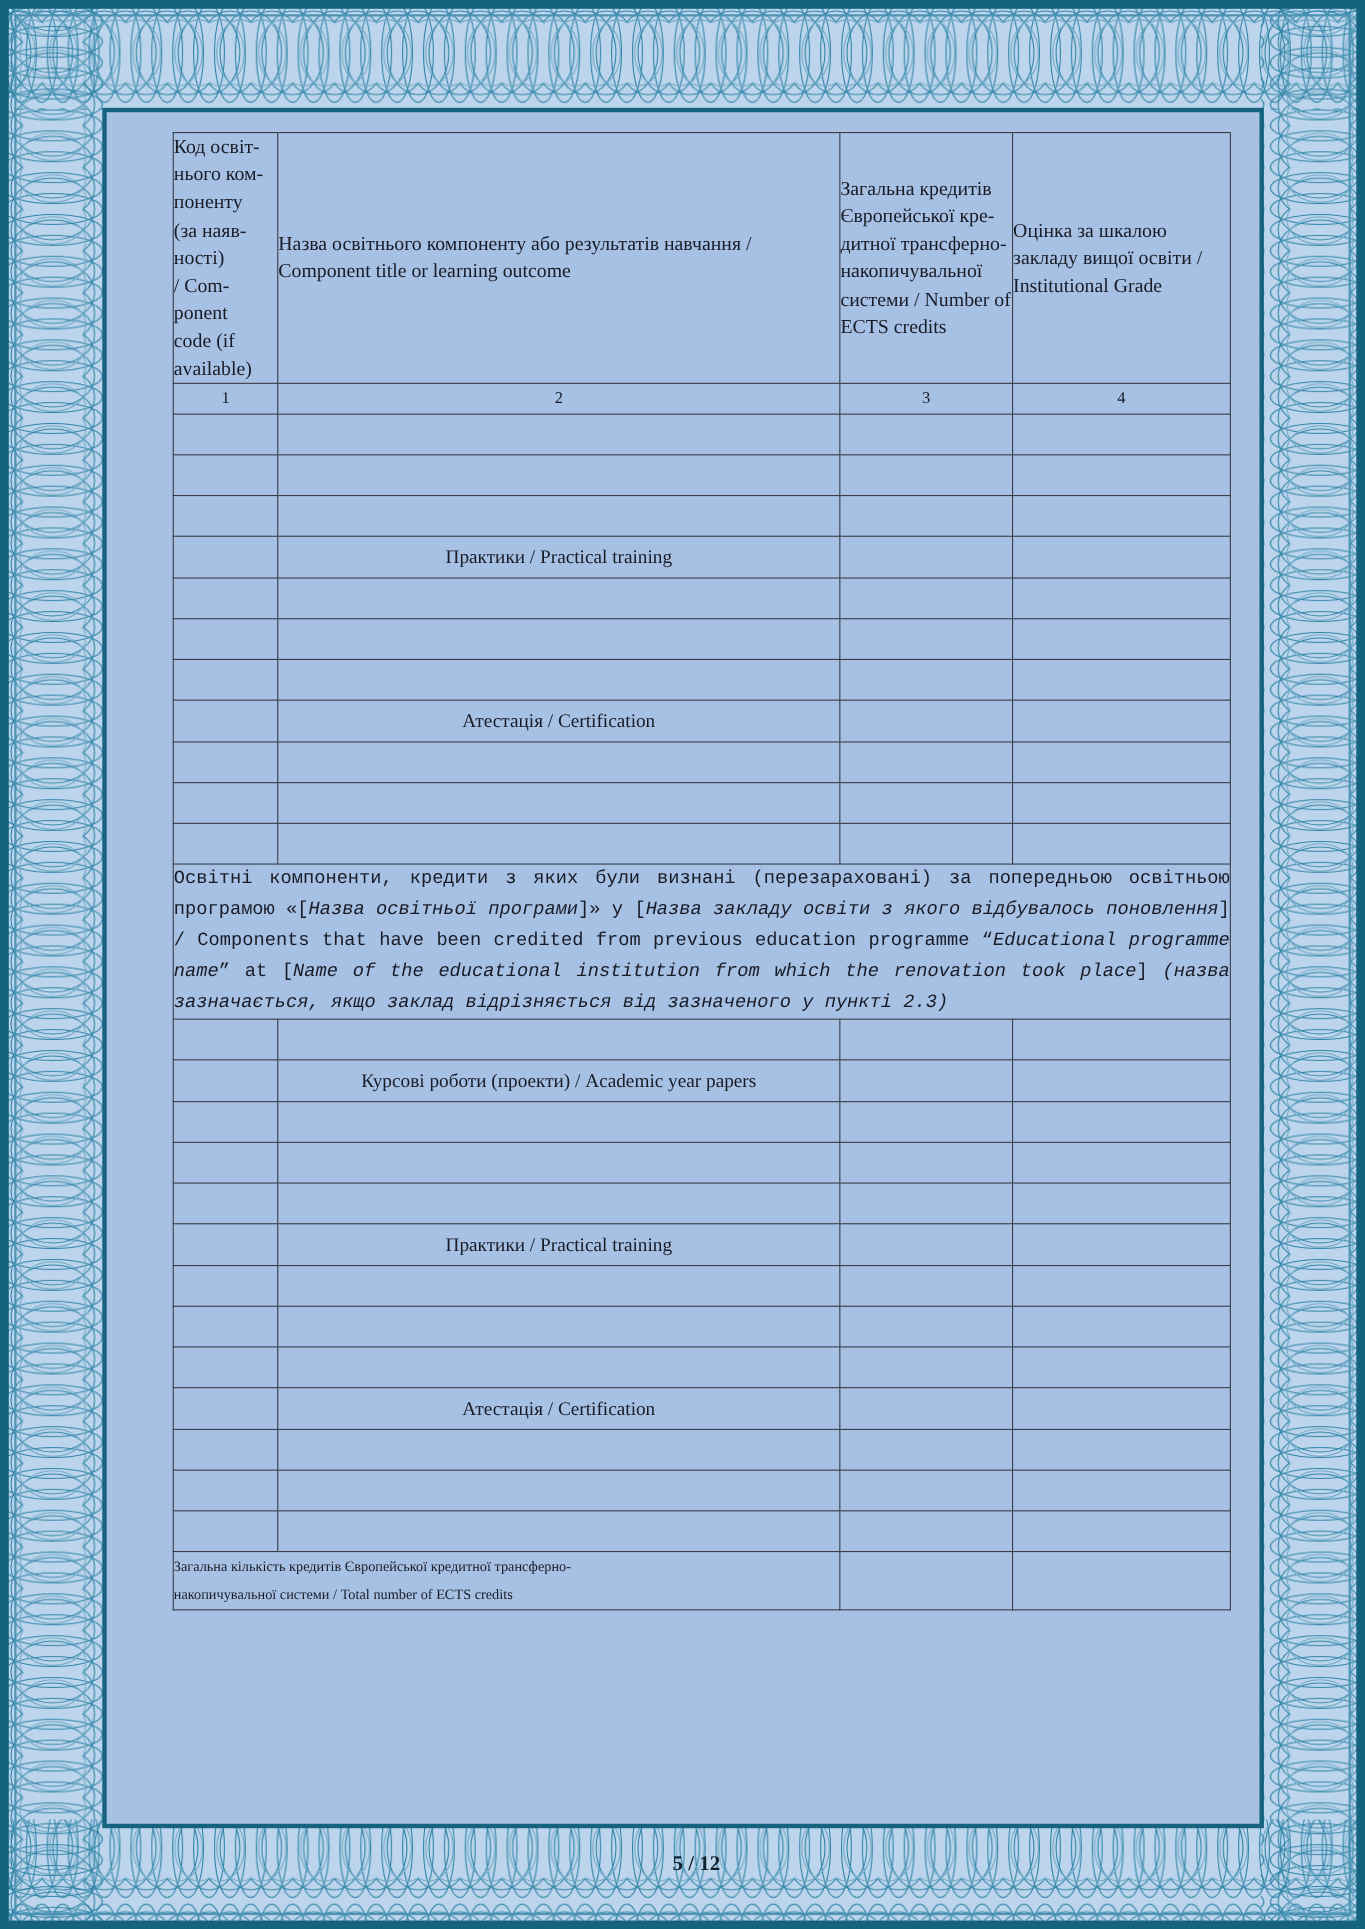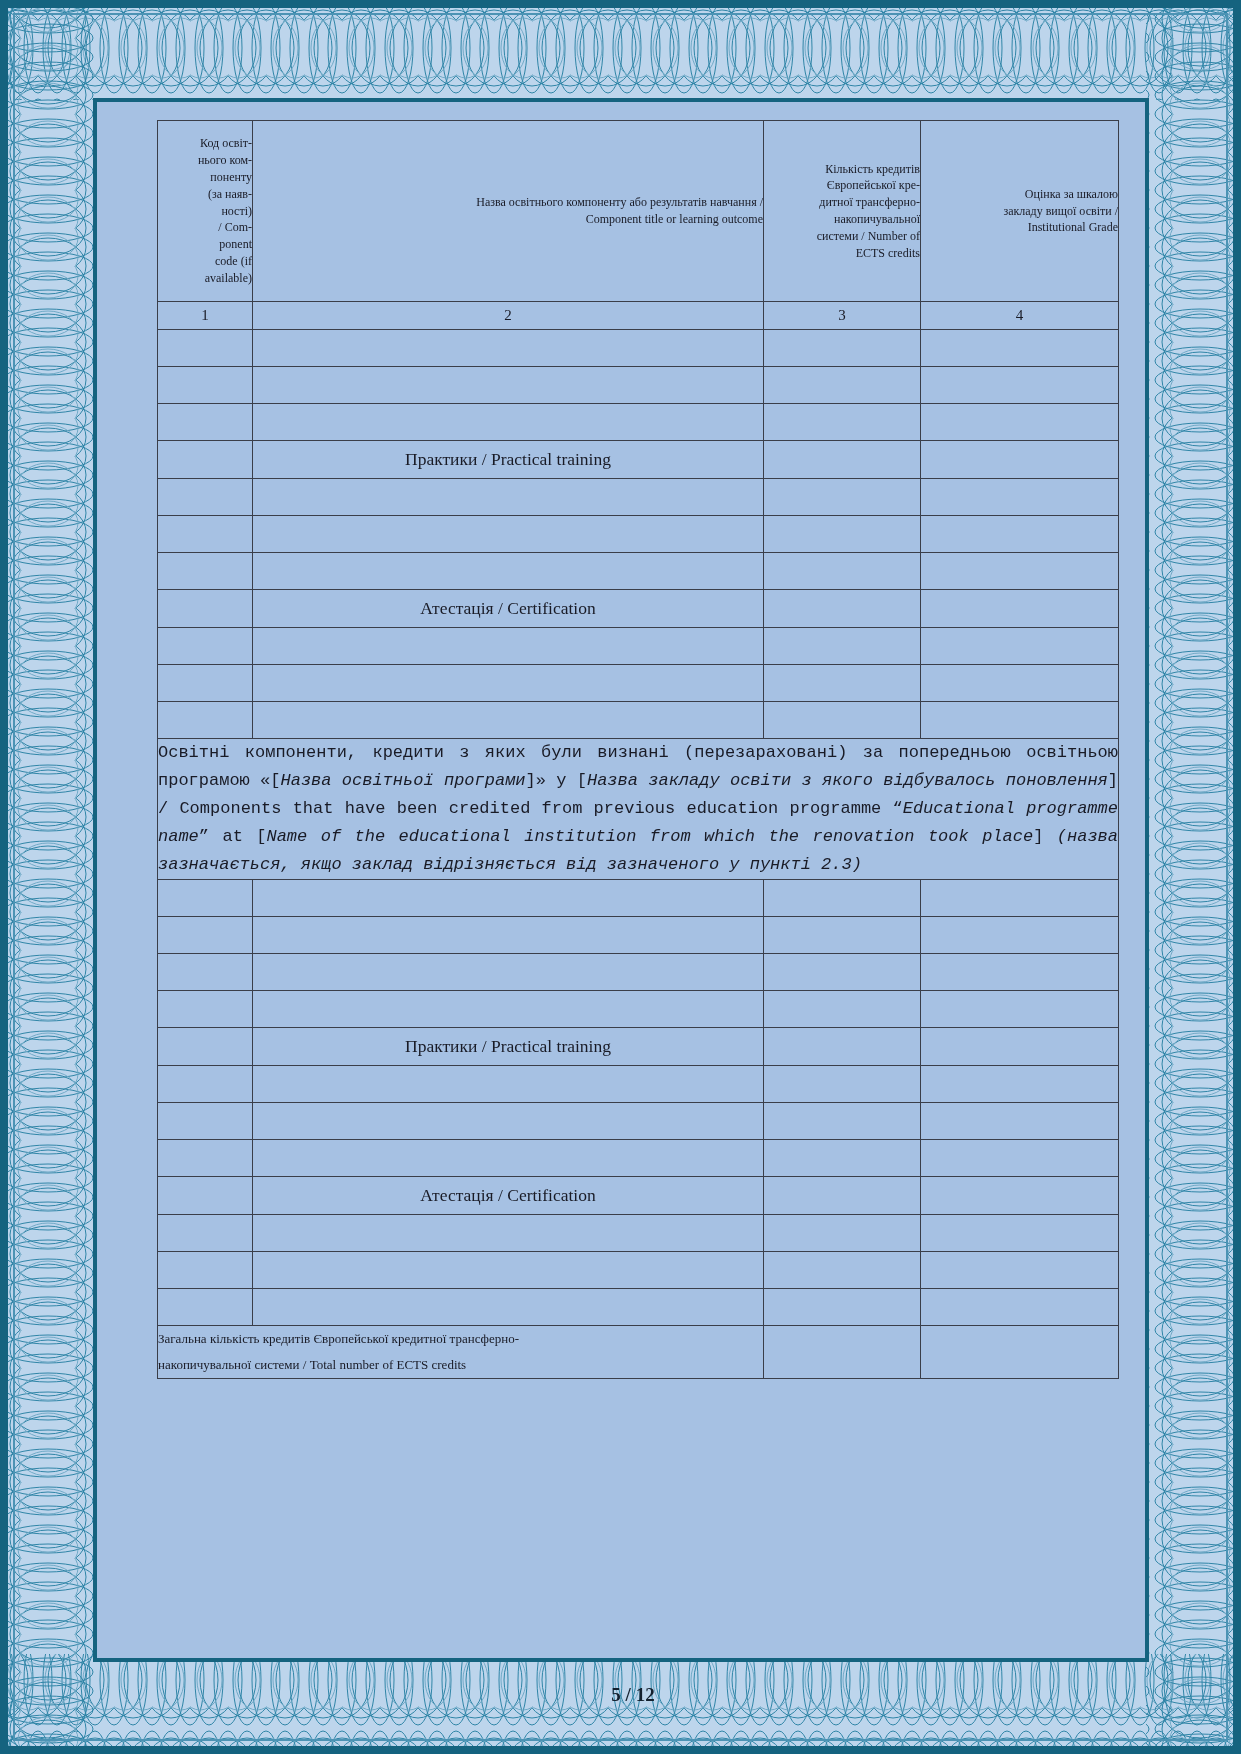--- a/index.html
+++ b/index.html
@@ -27,23 +27,23 @@
     background:transparent;
   }
   table.transcript td, table.transcript th {
     border:1.5px solid #3a3e49;
     padding:0;
     vertical-align:middle;
     font-weight:normal;
   }
   .header-cell {
     font-weight:bold;
-    font-size:12px;
+    font-size:18px;
     line-height:1.4;
-    text-align:right;
+    text-align:left;
     white-space:pre-line;
     padding:6px 2px;
     height:180px;
   }
   .num-cell {
     font-weight:bold;
     font-size:15px;
     text-align:center;
     height:27px;
   }
@@ -142,21 +142,21 @@
 нього ком-
 поненту
 (за наяв-
 ності)
 / Com-
 ponent
 code (if
 available)</th>
         <th class="header-cell">Назва освітнього компоненту або результатів навчання /
 Component title or learning outcome</th>
-        <th class="header-cell">Кількість кредитів
+        <th class="header-cell">Загальна кредитів
 Європейської кре-
 дитної трансферно-
 накопичувальної
 системи / Number of
 ECTS credits</th>
         <th class="header-cell">Оцінка за шкалою
 закладу вищої освіти /
 Institutional Grade</th>
       </tr>
       <tr>
@@ -237,20 +237,26 @@
           <td class="note-cell" colspan="4"><span>Освітні компоненти, кредити з яких були визнані (перезараховані) за попередньою освітньою програмою «[</span><span class="it">Назва освітньої програми</span><span>]» у [</span><span class="it">Назва закладу освіти з якого відбувалось поновлення</span><span>] / Components that have been credited from previous education programme “</span><span class="it">Educational programme name</span><span>” at [</span><span class="it">Name of the educational institution from which the renovation took place</span><span>] </span><span class="it">(назва зазначається, якщо заклад відрізняється від зазначеного у пункті 2.3)</span></td>
         </tr>
         <tr>
           <td class="empty-cell"></td>
           <td class="empty-cell"></td>
           <td class="empty-cell"></td>
           <td class="empty-cell"></td>
         </tr>
         <tr>
           <td class="empty-cell"></td>
+          <td class="section-cell">Курсові роботи (проекти) / Academic year papers</td>
+          <td class="empty-cell"></td>
+          <td class="empty-cell"></td>
+        </tr>
+        <tr>
+          <td class="empty-cell"></td>
           <td class="empty-cell"></td>
           <td class="empty-cell"></td>
           <td class="empty-cell"></td>
         </tr>
         <tr>
           <td class="empty-cell"></td>
           <td class="empty-cell"></td>
           <td class="empty-cell"></td>
           <td class="empty-cell"></td>
         </tr>

